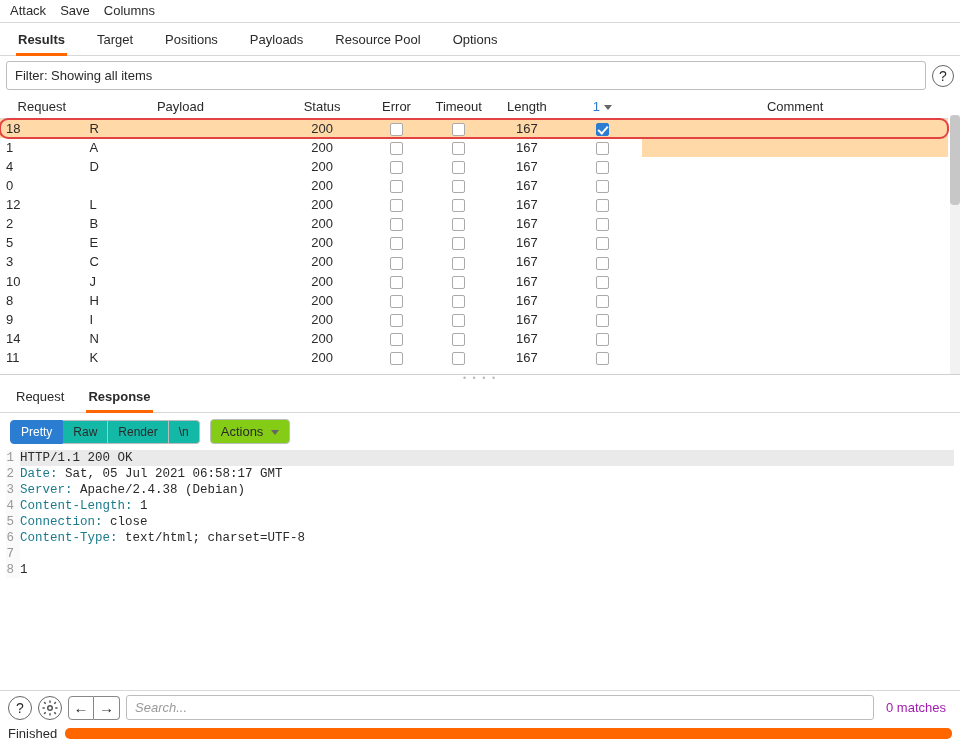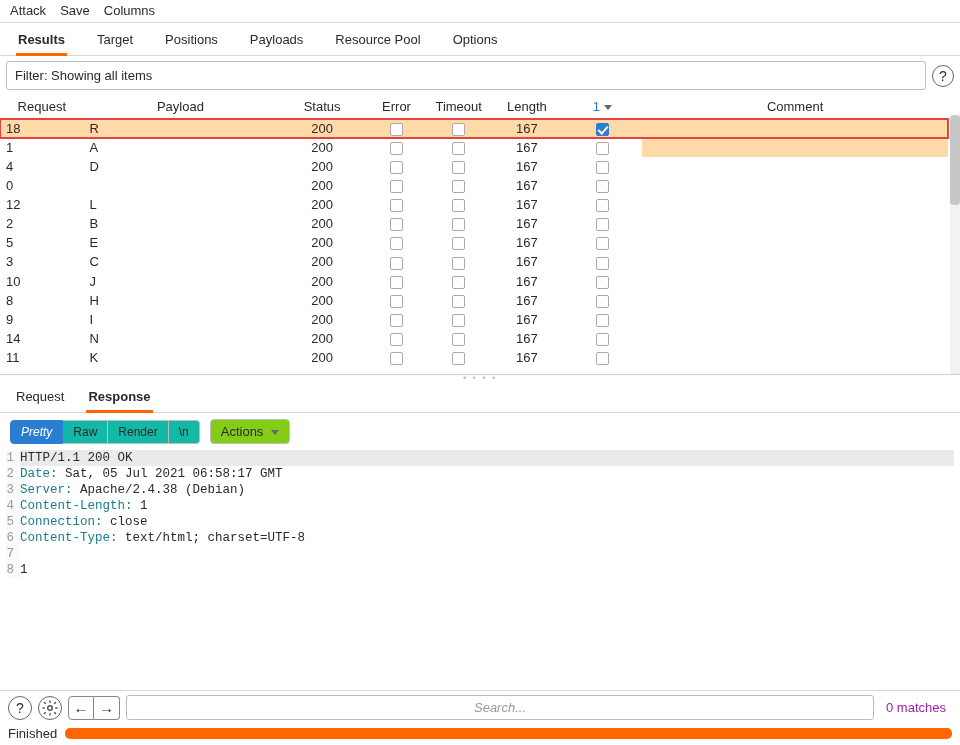--- a/index.html
+++ b/index.html
@@ -103,20 +103,21 @@
   col.c-error  { width: 58px; }
   col.c-timeout{ width: 64px; }
   col.c-length { width: 70px; }
   col.c-1      { width: 78px; }
   col.c-comment{ width: 300px; }
 
   tr.hl {
     background: #ffd9a8;
     outline: 2px solid #e34242;
     outline-offset: -1px;
+    border-radius: 8px;
   }
   tr.hl td:last-child { background: #ffd9a8; }
   tr.hl-row2 td:last-child { background: #ffd9a8; }
 
   .chk {
     display: inline-block;
     width: 13px; height: 13px;
     border: 1px solid #aaa;
     border-radius: 2px;
     vertical-align: middle;
@@ -179,21 +180,21 @@
     gap: 0;
     padding: 6px 10px;
   }
   .btn-seg {
     border: 1px solid #bdbdbd;
     background: #14b8a6;
     padding: 4px 10px;
     font-size: 12px;
     cursor: default;
   }
-  .btn-seg.first { border-radius: 4px 0 0 4px; font-style: italic; }
+  .btn-seg.first { border-radius: 4px 0 0 4px; }
   .btn-seg.mid   { border-left: none; }
   .btn-seg.last  { border-left: none; border-radius: 0 4px 4px 0; }
   .btn-seg.active {
     background: #2a7dd1;
     color: #fff;
     border-color: #2a7dd1;
   }
   .btn-actions {
     border: 1px solid #bdbdbd;
     background: #84cc16;
@@ -247,21 +248,20 @@
   }
   .nav-box.left  { border-radius: 4px 0 0 4px; }
   .nav-box.right { border-left: none; border-radius: 0 4px 4px 0; }
   .search-box {
     flex: 1;
     border: 1px solid #bdbdbd;
     border-radius: 3px;
     padding: 4px 8px;
     color: #999;
     font-style: italic;
-    text-align: center;
   }
   .matches { padding: 0 6px; color: #a21caf; }
 
   .status-row {
     display: flex;
     align-items: center;
     gap: 8px;
     padding: 2px 8px 6px 8px;
   }
   .progress {

